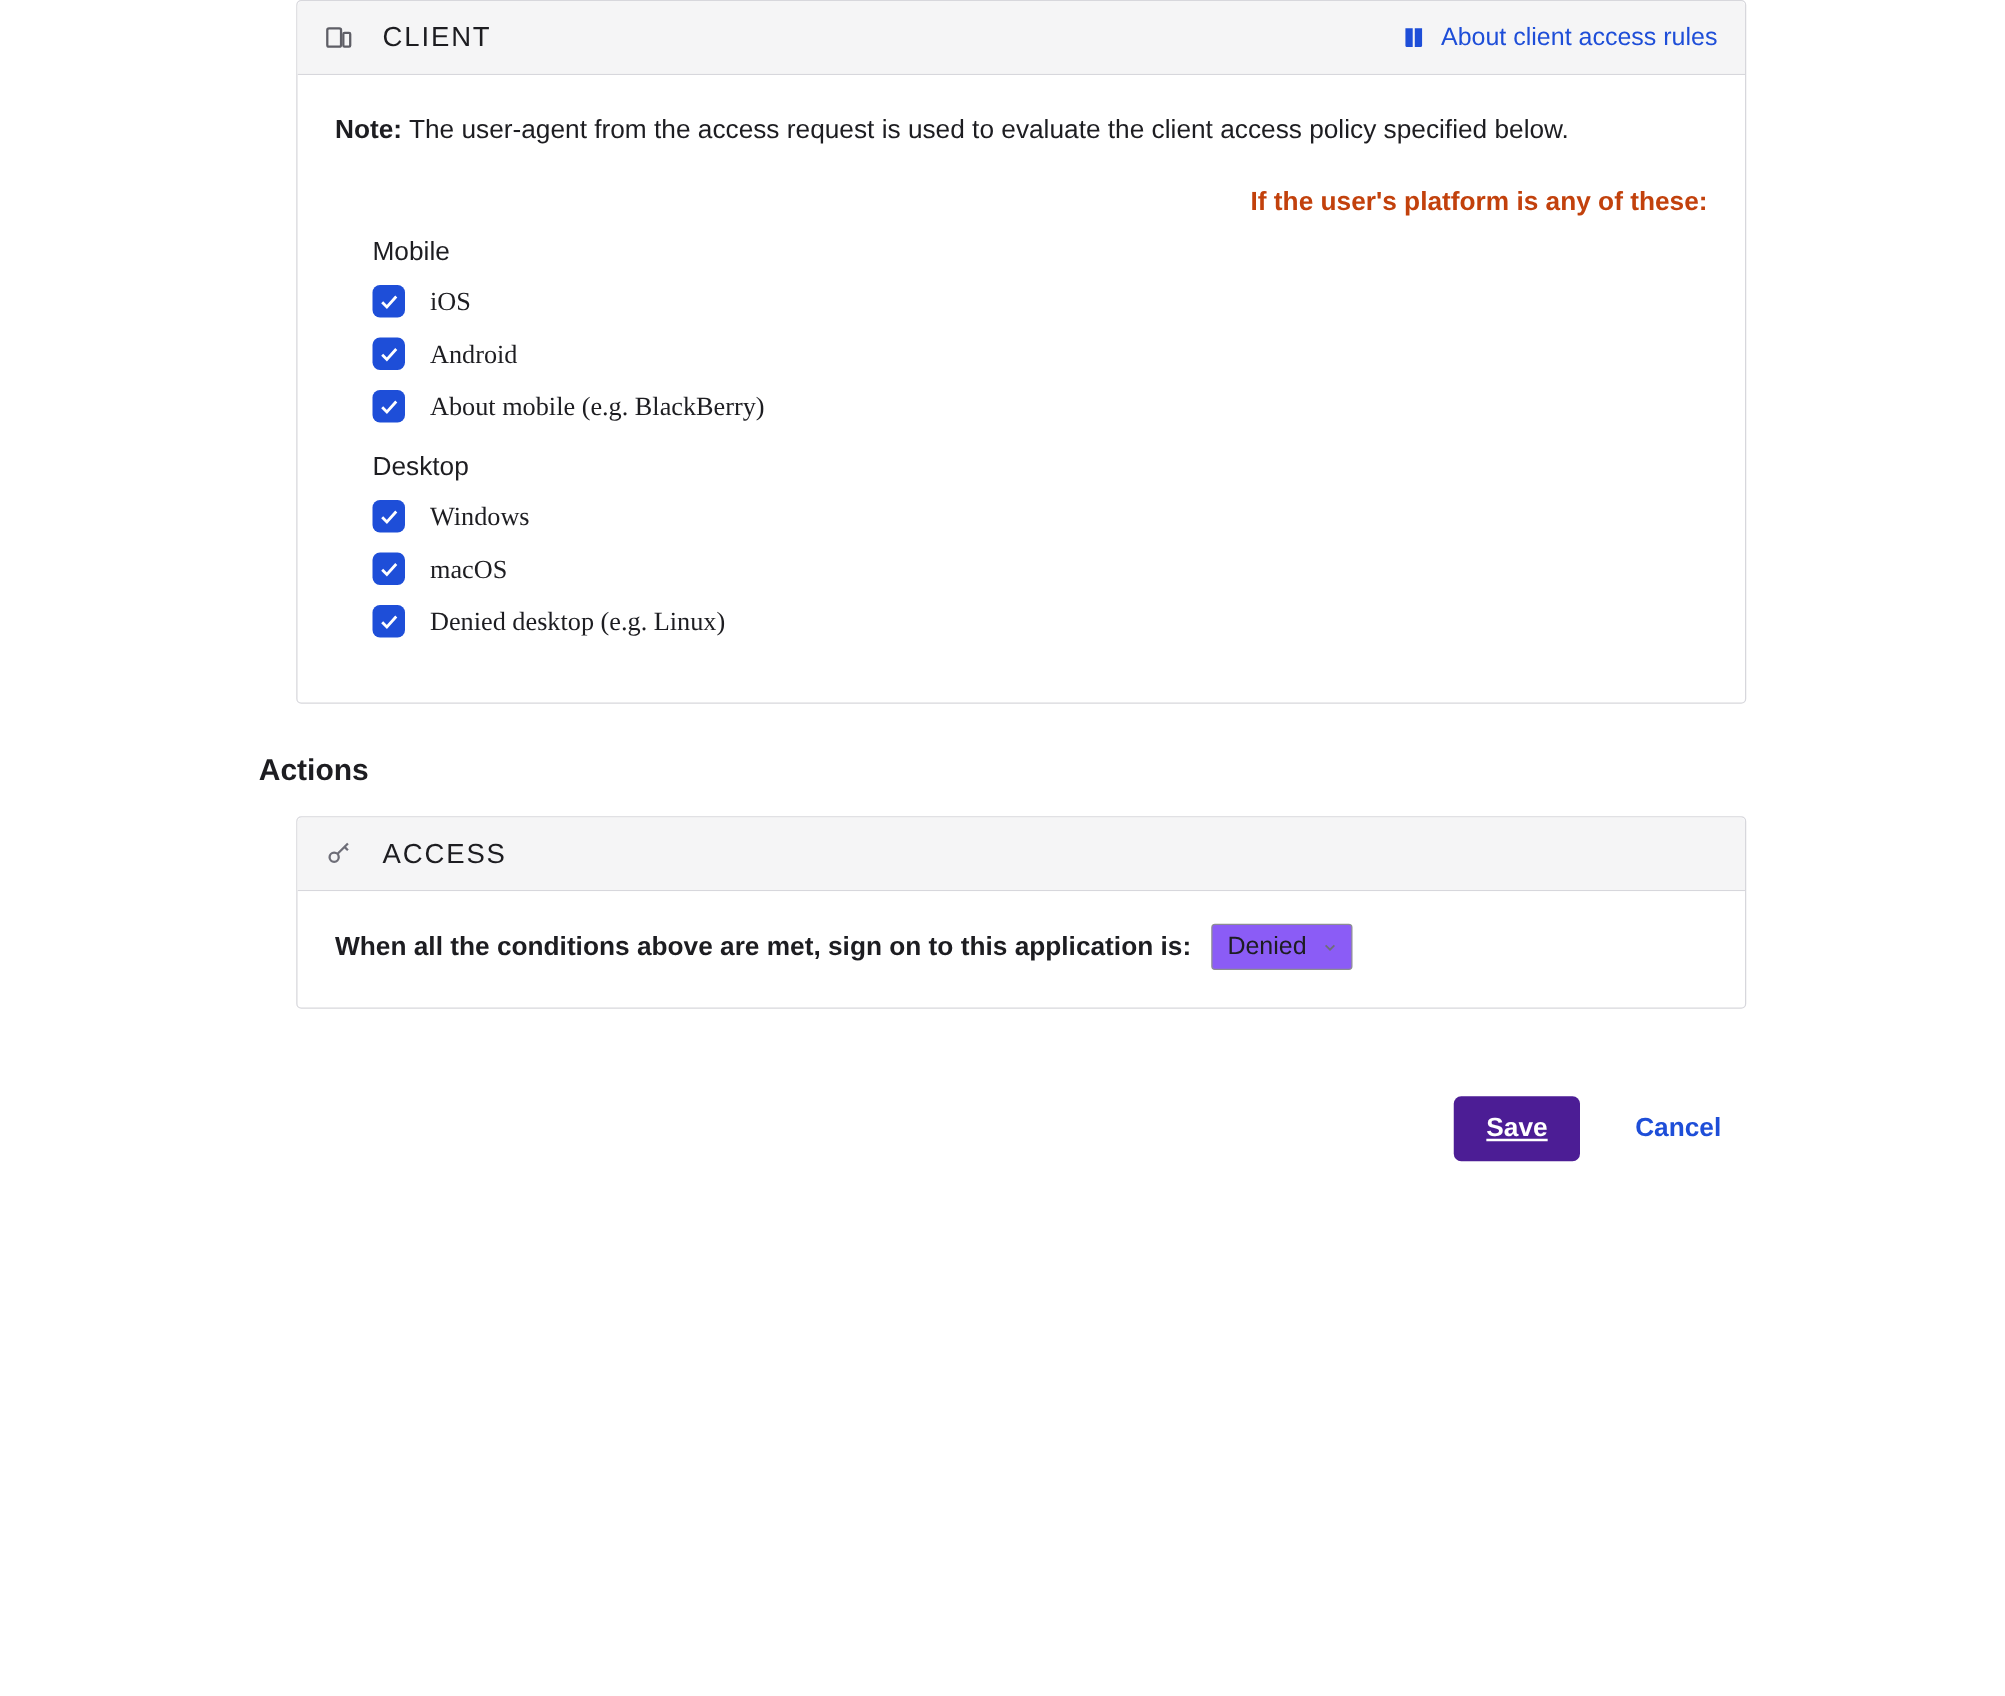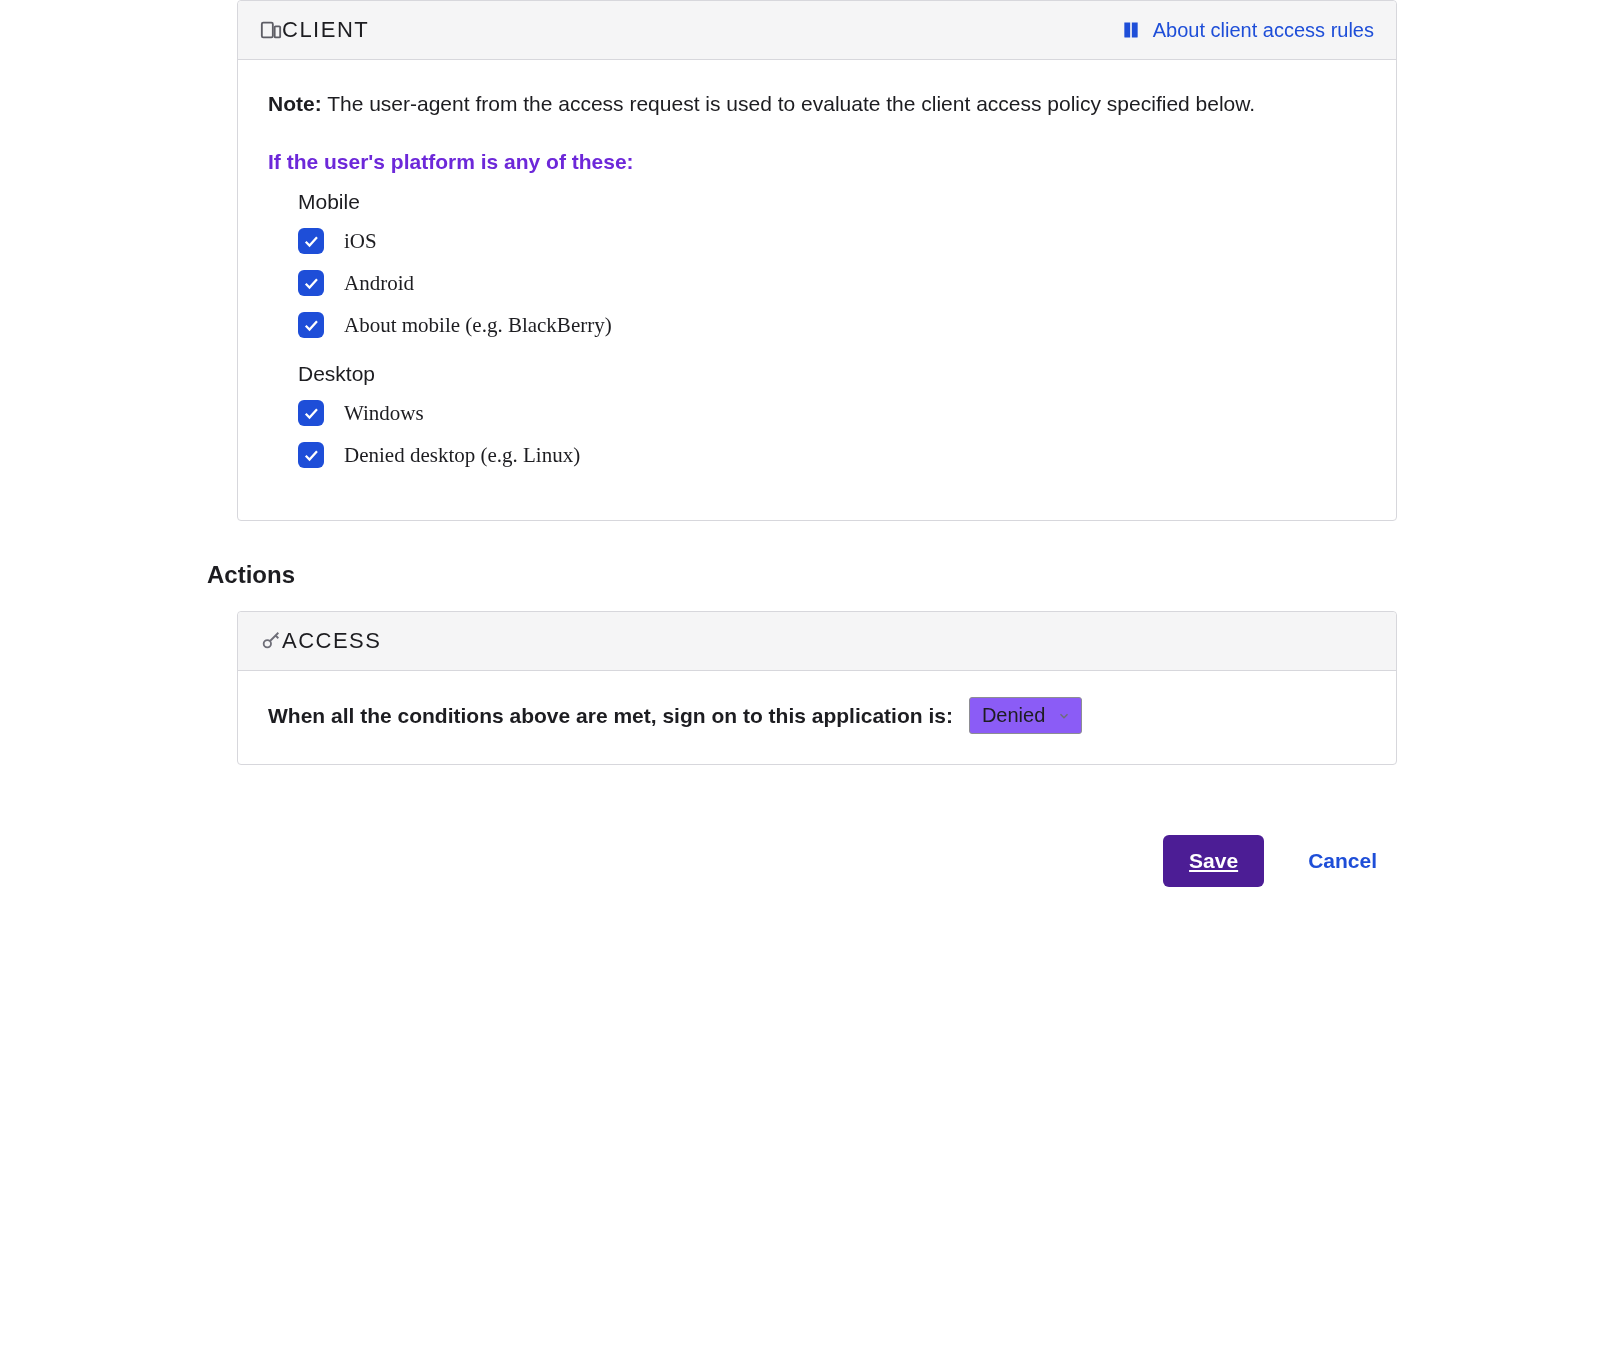--- a/index.html
+++ b/index.html
@@ -33,20 +33,21 @@
       justify-content: space-between;
       background: #f5f5f6;
       border-bottom: 1px solid #d7d7dc;
       padding: 16px 22px;
       border-top-left-radius: 4px;
       border-top-right-radius: 4px;
     }
     .panel-header-left {
       display: flex;
       align-items: center;
+      gap: 24px;
     }
     .panel-title {
       font-size: 22px;
       letter-spacing: 1.5px;
       font-weight: 500;
       color: #1d1d21;
     }
     .header-link {
       display: flex;
       align-items: center;
@@ -68,21 +69,22 @@
       margin-bottom: 34px;
       color: #1d1d21;
     }
     .note-label {
       font-weight: 700;
     }
     .platform-label {
       font-size: 21px;
       font-weight: 700;
       margin-bottom: 16px;
-      color: #6d28d9;
+      color: #c2410c;
+      text-align: right;
     }
     .group-indent {
       padding-left: 30px;
     }
     .group-heading {
       font-size: 21px;
       color: #1d1d21;
       margin-top: 8px;
       margin-bottom: 14px;
     }
@@ -259,20 +261,28 @@
 
           <div class="checkbox-row">
             <span class="cb">
               <svg viewBox="0 0 24 24">
                   <polyline points="5 13 10 18 20 7"></polyline>
                 </svg>
             </span>
             <span class="cb-label">Windows</span>
           </div>
 
+          <div class="checkbox-row">
+            <span class="cb">
+              <svg viewBox="0 0 24 24">
+                  <polyline points="5 13 10 18 20 7"></polyline>
+                </svg>
+            </span>
+            <span class="cb-label">macOS</span>
+          </div>
 
           <div class="checkbox-row">
             <span class="cb">
               <svg viewBox="0 0 24 24">
                   <polyline points="5 13 10 18 20 7"></polyline>
                 </svg>
             </span>
             <span class="cb-label">Denied desktop (e.g. Linux)</span>
           </div>
         </div>

